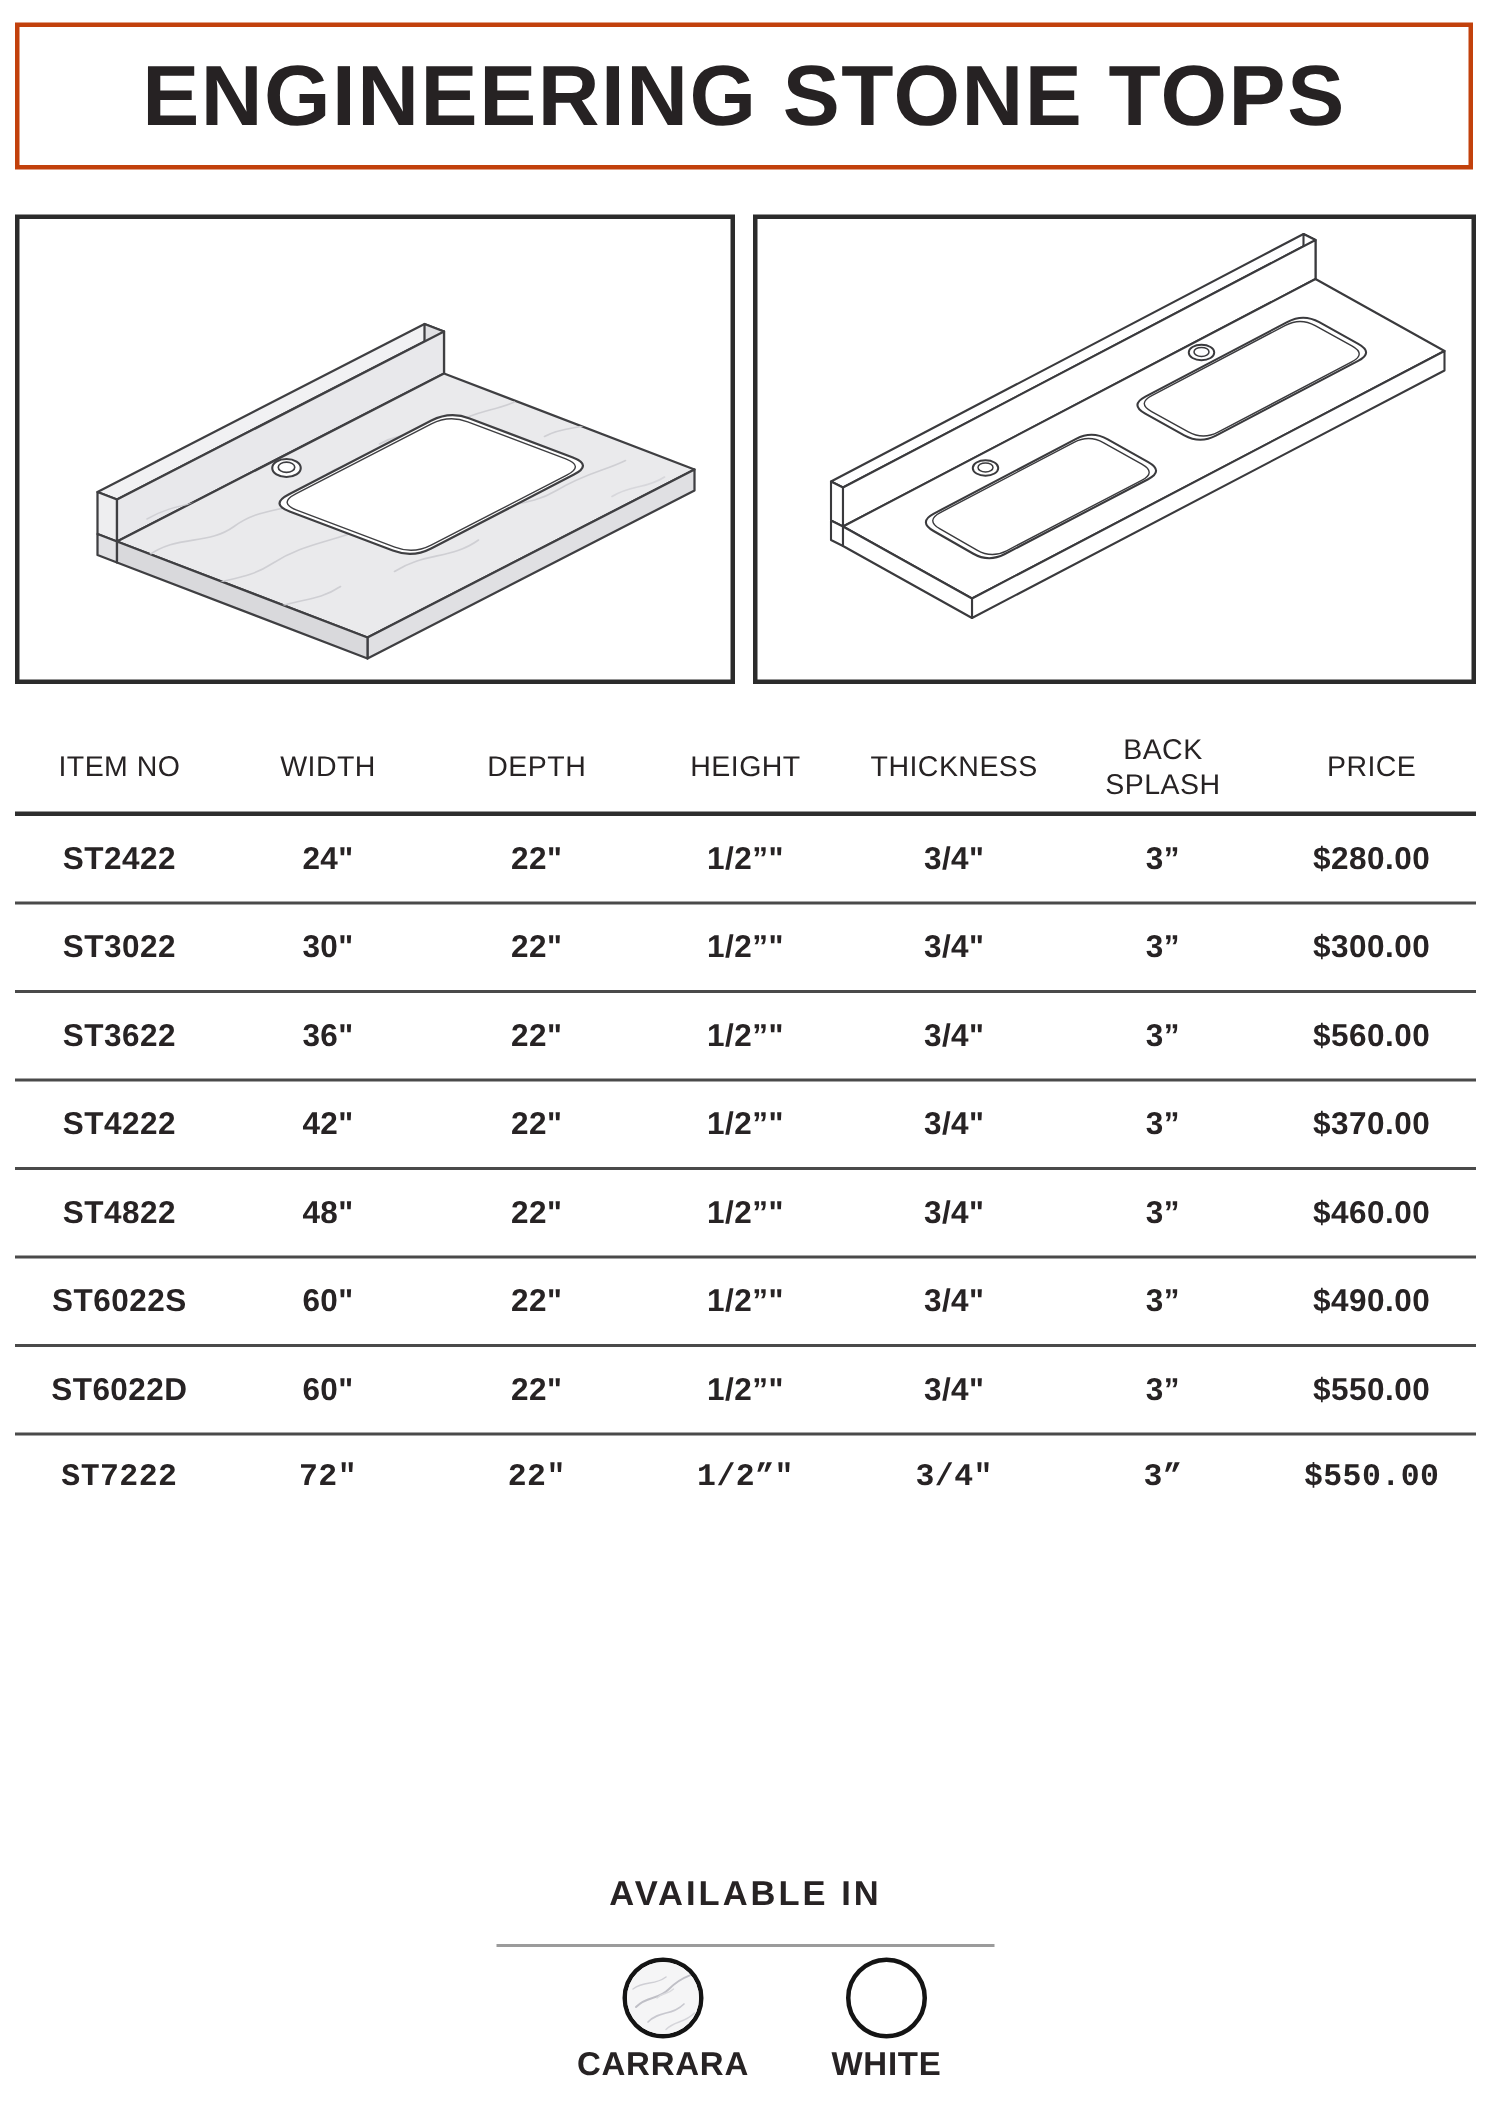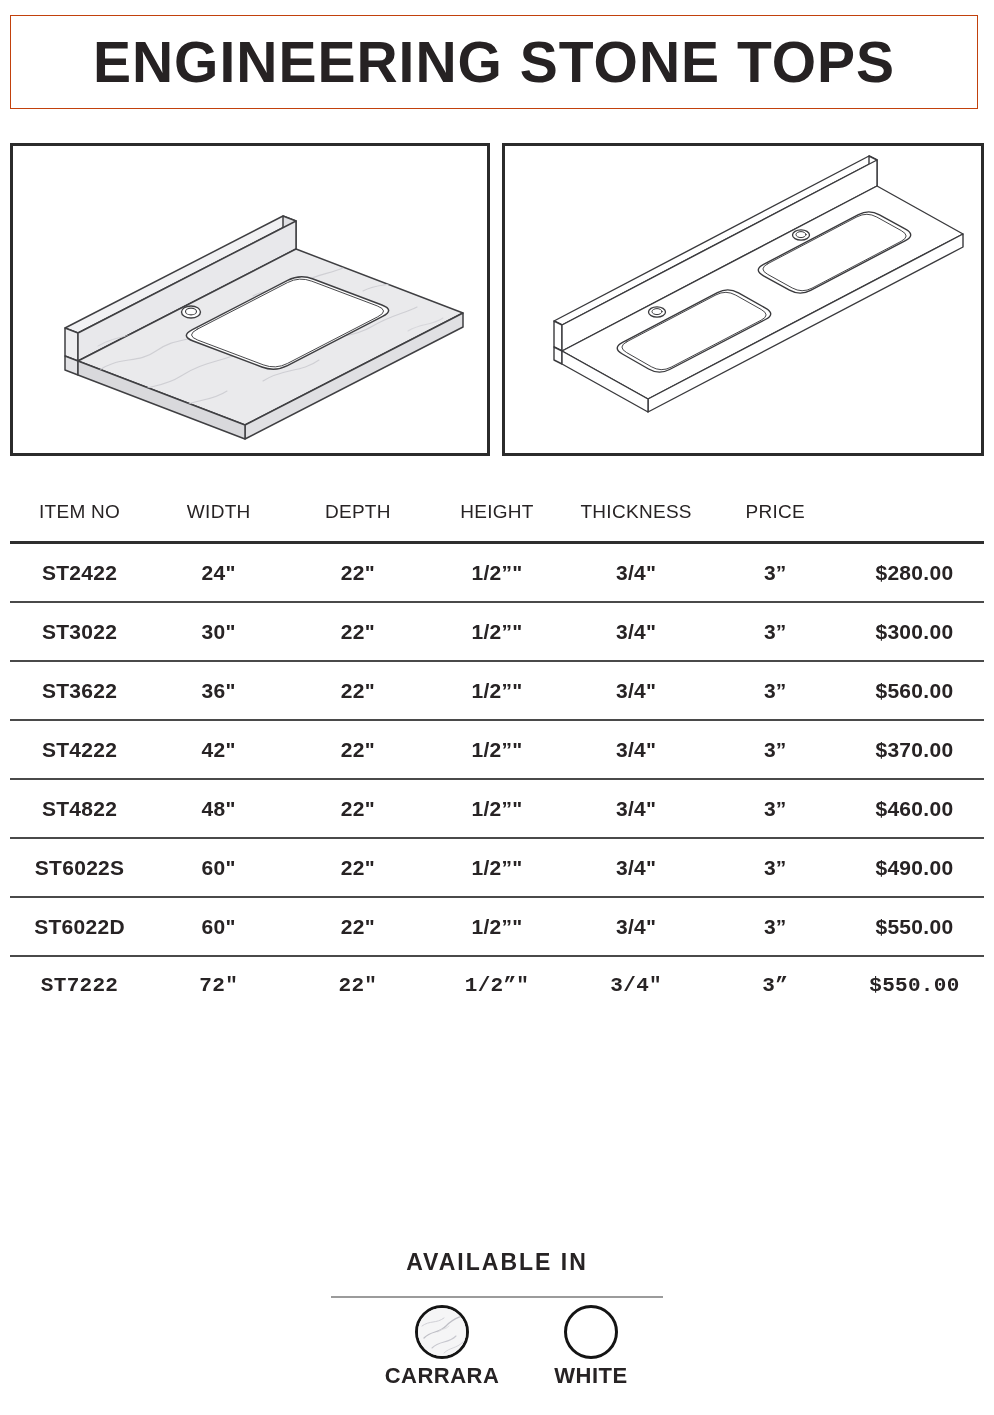--- a/index.html
+++ b/index.html
@@ -5,21 +5,21 @@
   * { margin:0; padding:0; box-sizing:content-box; }
   html,body { background:#ffffff; }
   body {
     width:994px; height:1415px; position:relative;
     font-family:"Liberation Sans", sans-serif;
     color:#272324; overflow:hidden;
   }
   
   .title-box {
     position:absolute; left:10px; top:15px; width:966px; height:92px;
-    border:1px solid #c2410c; background:#fff;
+    border:3px solid #c2410c; background:#fff;
     display:flex; align-items:center; justify-content:center;
   }
   .title-text {
     font-size:57px; font-weight:700; letter-spacing:1px; white-space:nowrap;
     color:#262223;
   }
   
   .draw-box {
     position:absolute; top:143px; height:307px;
     border:3px solid #2b2b2b; background:#fff;
@@ -154,20 +154,21 @@
   </svg>
 </div>
 
 <div class="spec-table">
   <div class="t-row t-head">
     <div class="t-cell">ITEM NO</div>
     <div class="t-cell">WIDTH</div>
     <div class="t-cell">DEPTH</div>
     <div class="t-cell">HEIGHT</div>
     <div class="t-cell">THICKNESS</div>
+    <div class="t-cell">BACK SPLASH</div>
     <div class="t-cell">PRICE</div>
   </div>
 
   <div class="t-row t-data">
     <div class="t-cell">ST2422</div>
     <div class="t-cell">24"</div>
     <div class="t-cell">22"</div>
     <div class="t-cell">1/2”"</div>
     <div class="t-cell">3/4"</div>
     <div class="t-cell">3”</div>

